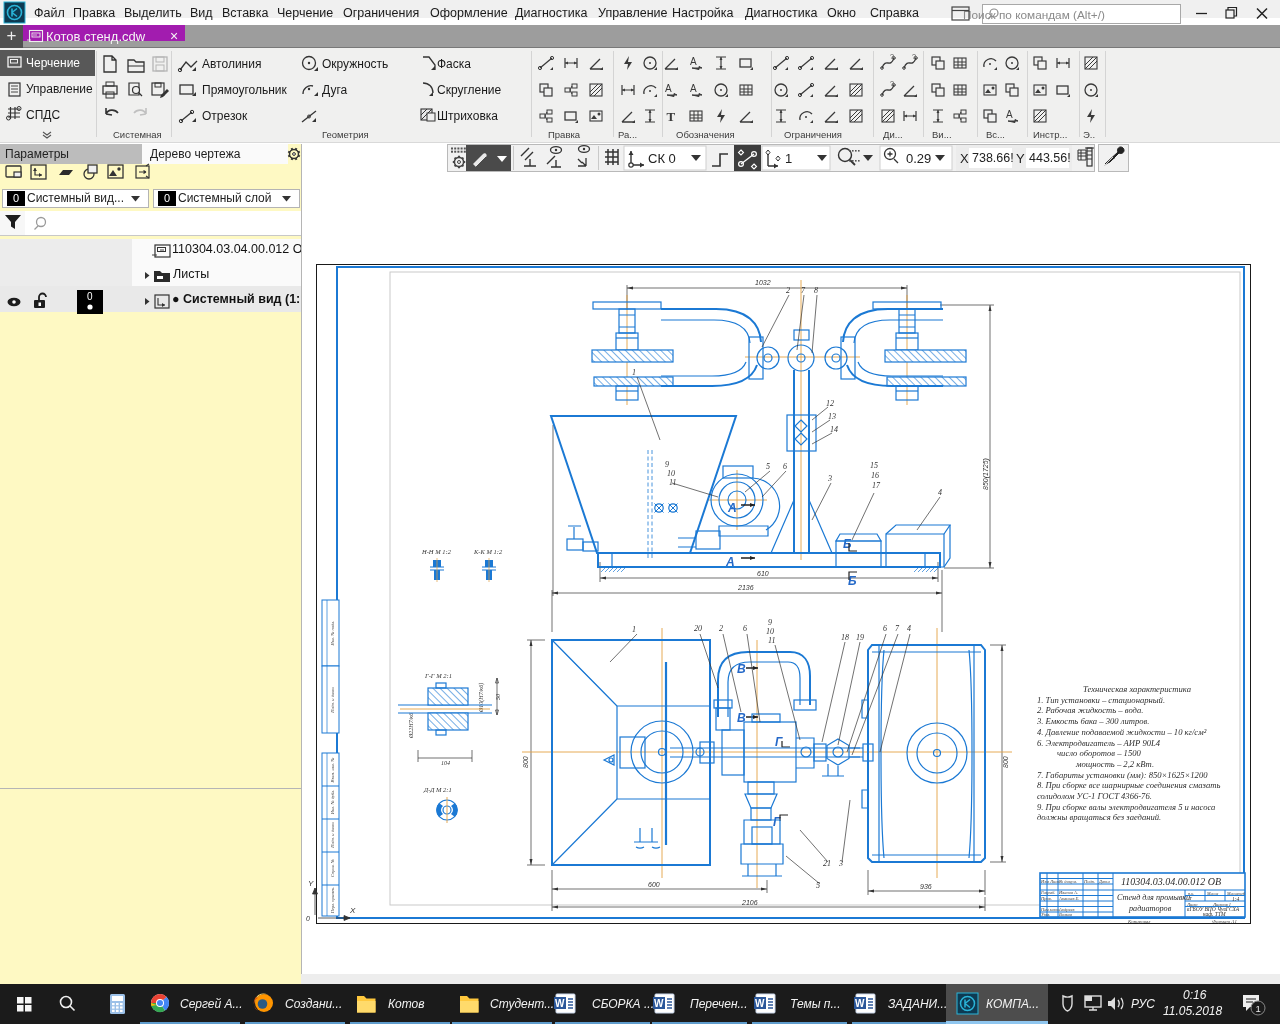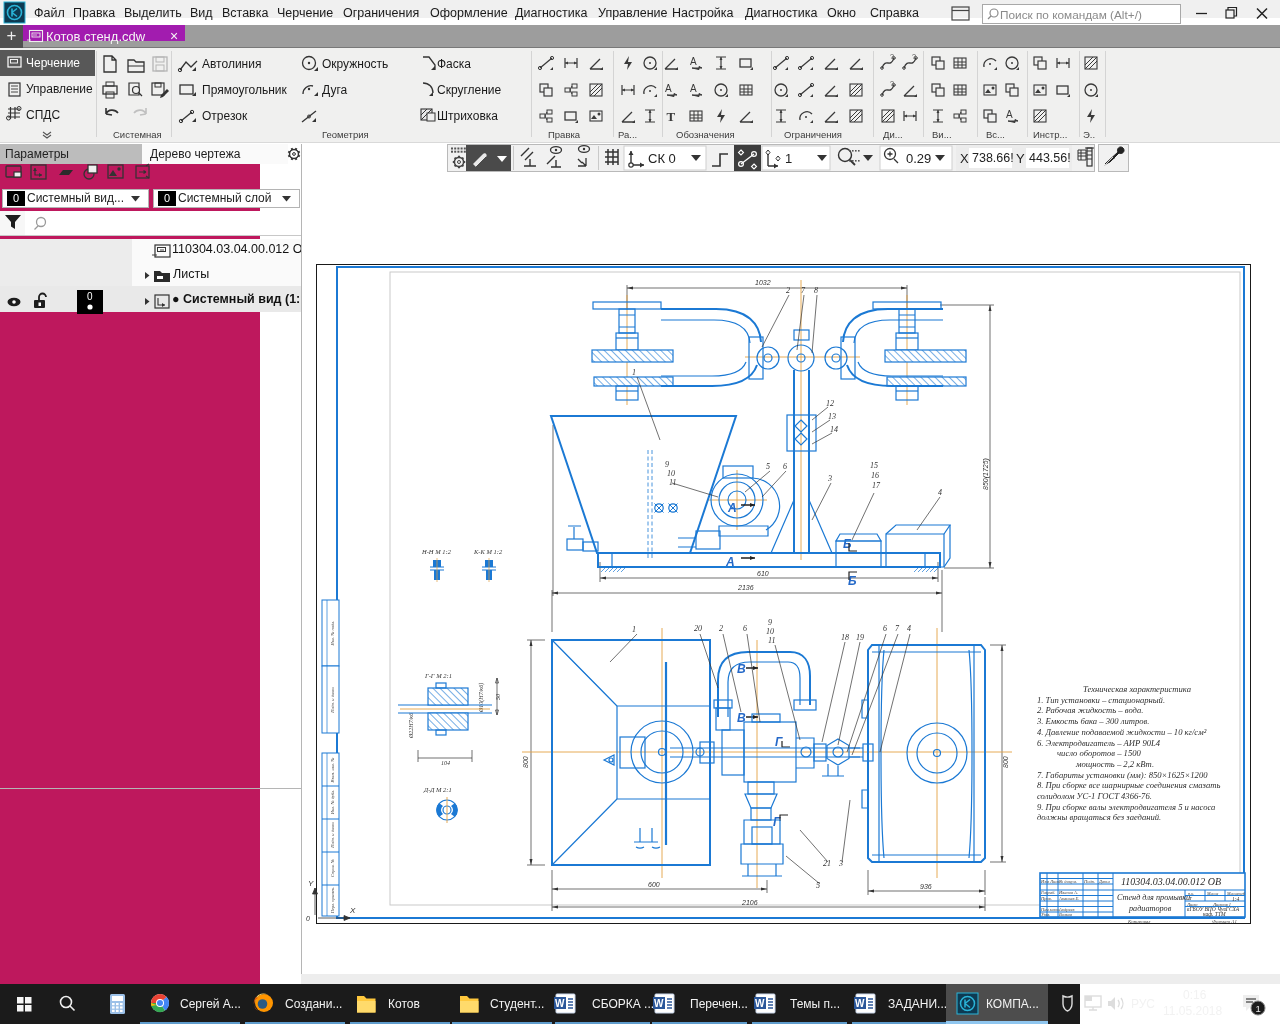--- a/index.html
+++ b/index.html
@@ -9,28 +9,28 @@
   #menubar{left:0;top:0;width:1280px;height:18px;background:#f0f0f0;}
   .mi{position:absolute;top:6px;font-size:12.5px;color:#1a1a1a;}
   #tabbar{left:0;top:25px;width:1280px;height:23px;background:#9d9d9d;border-bottom:1px solid #787878;}
   #tabplus{left:0;top:0;width:23px;height:23px;background:#505050;color:#eee;font-size:17px;text-align:center;line-height:21px;}
   #tab1{left:23px;top:0;width:162px;height:16px;background:#a21caf;color:#f5f5f5;font-size:13px;}
   #toolbar{left:0;top:48px;width:1280px;height:95px;background:#f0f0ef;border-bottom:1px solid #d9d9d9;}
   .grpsep{position:absolute;top:3px;height:86px;width:1px;background:#d4d4d4;}
   .glabel{position:absolute;top:81px;font-size:9.5px;color:#3c3c3c;white-space:nowrap;}
   .tlabel{position:absolute;font-size:12px;color:#1a1a1a;white-space:nowrap;}
   .lbtn{position:absolute;left:0;width:95px;height:26px;font-size:12px;color:#1a1a1a;}
-  #lpanel{left:0;top:144px;width:260px;height:840px;background:#be185d;}
+  #lpanel{left:0;top:144px;width:301px;height:840px;background:#fef9c3;}
   #ptab1{left:0;top:0;width:142px;height:20px;background:#bcbcbc;font-size:12px;color:#222;padding:3px 0 0 5px;}
   #ptab2{left:142px;top:0;width:146px;height:20px;background:#fafafa;font-size:12px;color:#222;padding:3px 0 0 8px;}
   .combo{position:absolute;top:45px;height:19px;background:#fff;border:1px solid #b4b4b4;}
   .czero{position:absolute;top:1px;width:18px;height:15px;background:#000;color:#fff;font-size:11px;text-align:center;line-height:15px;}
   .ctext{position:absolute;left:24px;top:1px;font-size:12px;color:#222;}
   #canvas{left:301px;top:144px;width:979px;height:840px;background:#fff;}
-  #taskbar{left:0;top:984px;width:1080px;height:40px;background:#1b1b1b;}
+  #taskbar{left:0;top:984px;width:1280px;height:40px;background:#1b1b1b;font-style:italic;}
   .tbtxt{position:absolute;top:13px;font-size:12px;color:#f2f2f2;white-space:nowrap;}
   .trow{position:absolute;font-size:12.5px;color:#111;white-space:nowrap;}
 </style></head>
 <body>
 <div id="root">
 
 <div class="abs" id="menubar">
 <span class="mi" style="left:34px">Файл</span>
 <span class="mi" style="left:73px">Правка</span>
 <span class="mi" style="left:124px">Выделить</span>
@@ -39,21 +39,21 @@
 <span class="mi" style="left:277px">Черчение</span>
 <span class="mi" style="left:343px">Ограничения</span>
 <span class="mi" style="left:430px">Оформление</span>
 <span class="mi" style="left:515px">Диагностика</span>
 <span class="mi" style="left:598px">Управление</span>
 <span class="mi" style="left:672px">Настройка</span>
 <span class="mi" style="left:745px">Диагностика</span>
 <span class="mi" style="left:827px">Окно</span>
 <span class="mi" style="left:870px">Справка</span>
 <div class="abs" style="left:982px;top:4px;width:199px;height:20px;background:#fff;border:1px solid #a8a8a8;"></div>
-<span class="abs" style="left:1000px;top:8px;font-size:11.8px;color:#8a8a8a;">Поиск по командам (Alt+/)</span>
+<span class="abs" style="left:963px;top:8px;font-size:11.8px;color:#8a8a8a;">Поиск по командам (Alt+/)</span>
 </div>
 <div class="abs" id="tabbar">
 <div class="abs" id="tabplus">+</div>
 <div class="abs" id="tab1">
         <span style="position:absolute;left:23px;top:4px;">Котов стенд.cdw</span>
 <span style="position:absolute;left:147px;top:3px;font-size:14px;">×</span>
       </div>
 </div>
 <div class="abs" id="toolbar">
 <div class="lbtn" style="top:2px;background:#585858;color:#fff;">

